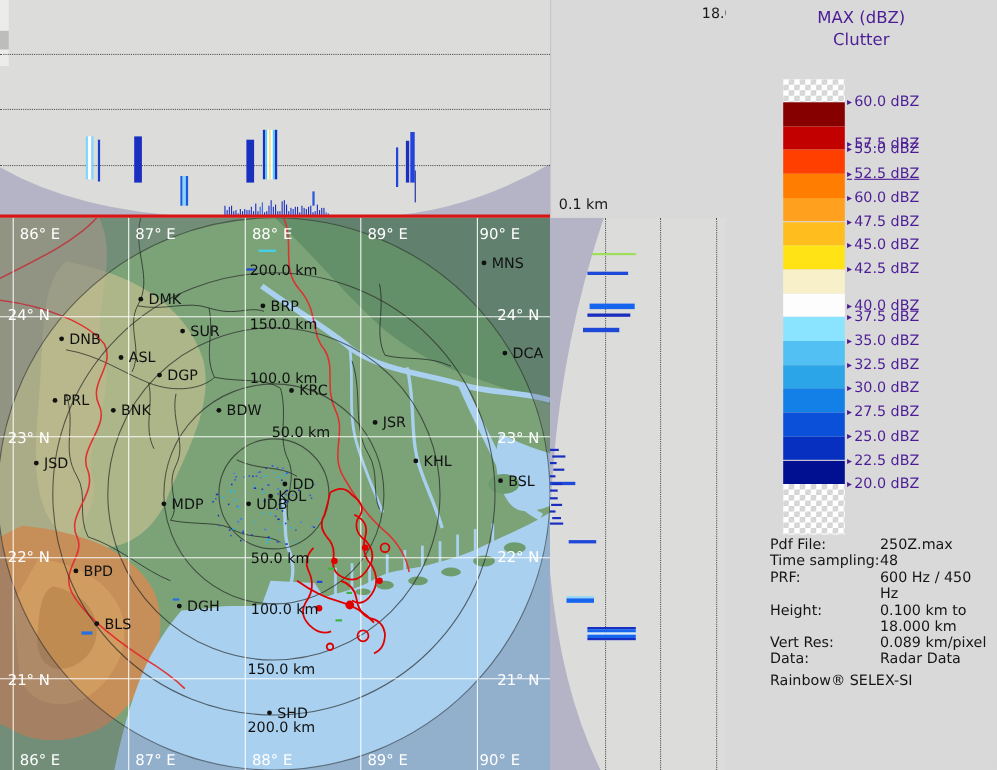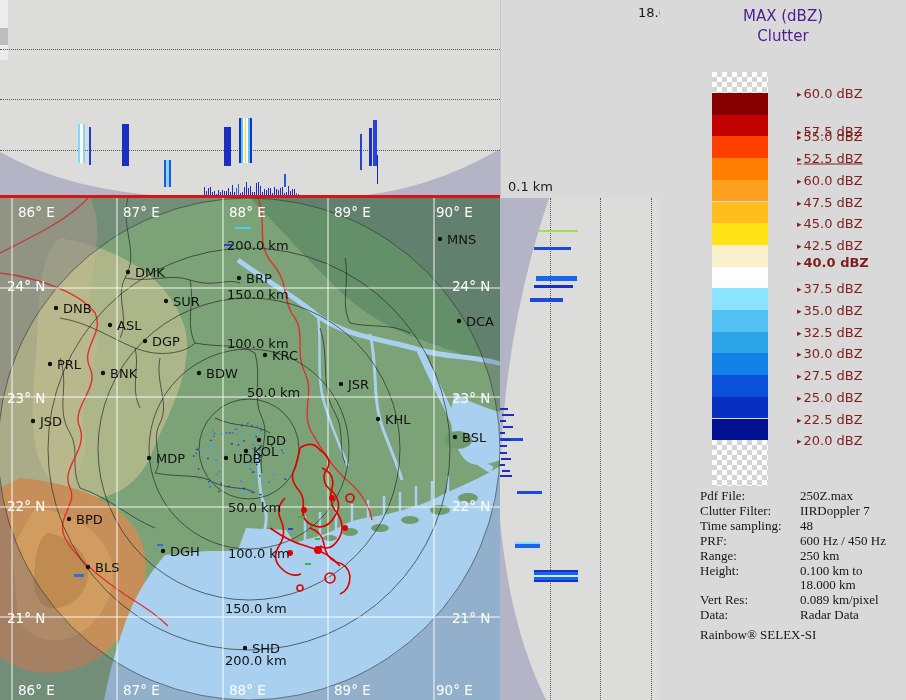--- a/index.html
+++ b/index.html
@@ -12,27 +12,27 @@
   #map-panel{left:0;top:198px;width:500px;height:502px;}
   .gridline-h{position:absolute;left:0;width:500px;height:0;border-top:1px dotted #555;}
   .gridline-v{position:absolute;top:0;height:502px;width:0;border-left:1px dotted #555;}
   .redline{position:absolute;left:0;top:195px;width:500px;height:3px;background:#d81414;}
   .bar{position:absolute;}
   .panel-label{position:absolute;font-size:13px;color:#1a1a1a;white-space:nowrap;}
   
   #info-panel{left:660px;top:0;width:246px;height:700px;background:#d9d9d9;}
   #title-block{position:absolute;left:0;top:6px;width:246px;text-align:center;line-height:20px;font-size:15px;color:#4c1d95;}
   .legend-swatch{position:absolute;left:52px;width:56px;}
-  .legend-tick{position:absolute;left:110px;transform:translateY(-50%);font-size:13px;color:#7f1d1d;white-space:nowrap;margin-left:27px;}
+  .legend-tick{position:absolute;left:110px;transform:translateY(-50%);font-size:13px;color:#4c1d95;white-space:nowrap;}
   .legend-tick .arr{font-size:9px;margin-right:2px;vertical-align:1px;}
   .checker{background-color:#fff;
     background-image:linear-gradient(45deg,#d4d4d4 25%,transparent 25%,transparent 75%,#d4d4d4 75%),
                      linear-gradient(45deg,#d4d4d4 25%,transparent 25%,transparent 75%,#d4d4d4 75%);
     background-size:10px 10px;background-position:0 0,5px 5px;}
-  #meta-block{position:absolute;left:40px;top:489px;width:200px;font-size:13px;line-height:14.9px;color:#151515;font-family:Liberation Serif, serif;}
+  #meta-block{position:absolute;left:40px;top:489px;width:200px;font-size:13px;line-height:14.9px;color:#151515;}
   .meta-row{display:flex;}
   .meta-label{width:100px;flex:0 0 100px;}
   .meta-value{white-space:pre-line;}
   #meta-footer{margin-top:5px;}
   svg text{font-family:"DejaVu Sans","Liberation Sans",sans-serif;}
 </style>
 </head>
 <body>
 
 <div id="root">
@@ -480,51 +480,43 @@
         <div class="legend-swatch" style="top: 418.5px; height: 21.7px; background: rgb(0, 16, 144);"></div>
         <div class="legend-swatch checker" style="top: 440.2px; height: 46px;"></div>
         <div class="legend-tick" style="top: 93px;"><span class="arr">▸</span><span>60.0 dBZ</span></div>
         <div class="legend-tick" style="top: 131px;"><span class="arr">▸</span><span>57.5 dBZ</span></div>
         <div class="legend-tick" style="top: 136.4px;"><span class="arr">▸</span><span>55.0 dBZ</span></div>
         <div class="legend-tick" style="top: 158.1px; text-decoration: underline;"><span class="arr">▸</span><span>52.5 dBZ</span></div>
         <div class="legend-tick" style="top: 179.8px;"><span class="arr">▸</span><span>60.0 dBZ</span></div>
         <div class="legend-tick" style="top: 201.5px;"><span class="arr">▸</span><span>47.5 dBZ</span></div>
         <div class="legend-tick" style="top: 223.2px;"><span class="arr">▸</span><span>45.0 dBZ</span></div>
         <div class="legend-tick" style="top: 244.9px;"><span class="arr">▸</span><span>42.5 dBZ</span></div>
-        <div class="legend-tick" style="top: 262px; font-weight: bold;"><span class="arr">▸</span><span>40.0 dBZ</span></div>
+        <div class="legend-tick" style="top: 278px;"><span class="arr">▸</span><span>40.0 dBZ</span></div>
         <div class="legend-tick" style="top: 288.3px;"><span class="arr">▸</span><span>37.5 dBZ</span></div>
         <div class="legend-tick" style="top: 310px;"><span class="arr">▸</span><span>35.0 dBZ</span></div>
         <div class="legend-tick" style="top: 331.7px;"><span class="arr">▸</span><span>32.5 dBZ</span></div>
         <div class="legend-tick" style="top: 353.4px;"><span class="arr">▸</span><span>30.0 dBZ</span></div>
         <div class="legend-tick" style="top: 375.1px;"><span class="arr">▸</span><span>27.5 dBZ</span></div>
         <div class="legend-tick" style="top: 396.8px;"><span class="arr">▸</span><span>25.0 dBZ</span></div>
         <div class="legend-tick" style="top: 418.5px;"><span class="arr">▸</span><span>22.5 dBZ</span></div>
         <div class="legend-tick" style="top: 440.2px;"><span class="arr">▸</span><span>20.0 dBZ</span></div>
       </div>
     <div id="meta-block">
       <div id="meta-rows">
           <div class="meta-row">
             <span class="meta-label">Pdf File:</span>
             <span class="meta-value">250Z.max</span>
           </div>
           <div class="meta-row">
-            <span class="meta-label">Clutter Filter:</span>
-            <span class="meta-value">IIRDoppler 7</span>
-          </div>
-          <div class="meta-row">
             <span class="meta-label">Time sampling:</span>
             <span class="meta-value">48</span>
           </div>
           <div class="meta-row">
             <span class="meta-label">PRF:</span>
             <span class="meta-value">600 Hz / 450 Hz</span>
-          </div>
-          <div class="meta-row">
-            <span class="meta-label">Range:</span>
-            <span class="meta-value">250 km</span>
           </div>
           <div class="meta-row">
             <span class="meta-label">Height:</span>
             <span class="meta-value">0.100 km to
 18.000 km</span>
           </div>
           <div class="meta-row">
             <span class="meta-label">Vert Res:</span>
             <span class="meta-value">0.089 km/pixel</span>
           </div>

